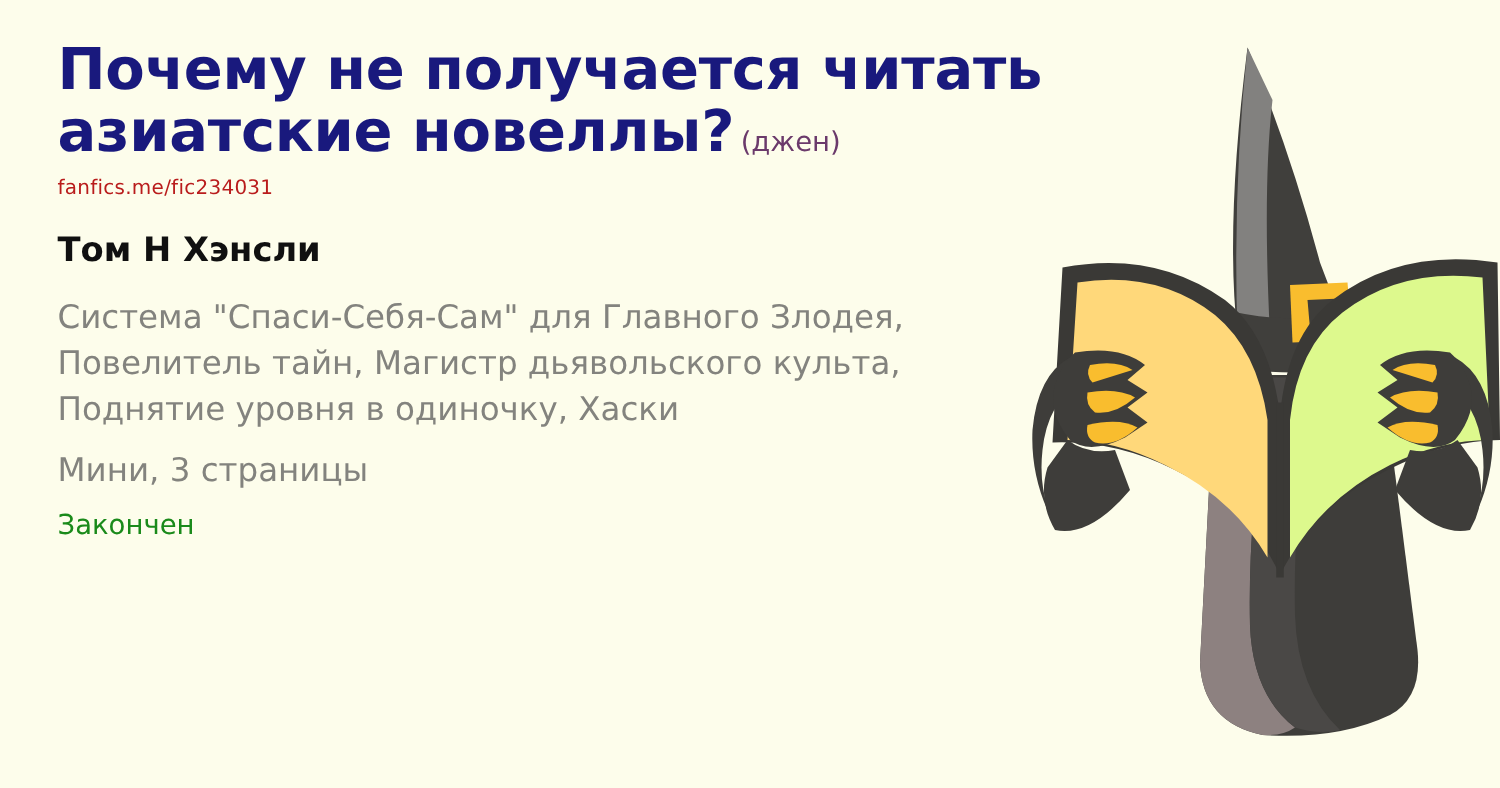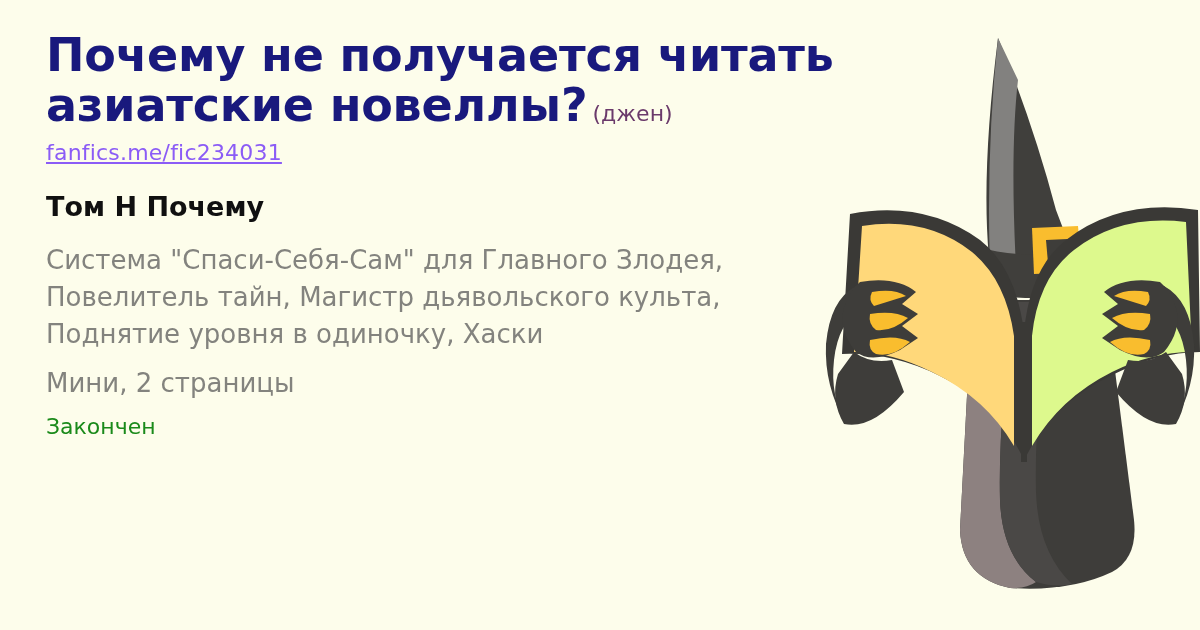--- a/index.html
+++ b/index.html
@@ -44,24 +44,23 @@
   .title-rating {
     display: inline;
     font-size: 22px;
     font-weight: normal;
     color: #6b3a6b;
     white-space: nowrap;
   }
 
   .url {
     margin-top: 10px;
-    font-size: 22px;
-    color: #8b5cf6;
+    font-size: 16px;
+    color: #b91c1c;
     letter-spacing: 0.2px;
-    text-decoration: underline;
   }
 
   .author {
     margin-top: 26px;
     font-size: 27px;
     font-weight: bold;
     color: #101010;
   }
 
   .desc {
@@ -103,25 +102,25 @@
 
   <div class="text-col">
 
     <div class="title-block">
       <span class="title">Почему не получается читать азиатские новеллы?</span>
       <span class="title-rating">(джен)</span>
     </div>
 
     <div class="url">fanfics.me/fic234031</div>
 
-    <div class="author">Том Н Почему</div>
+    <div class="author">Том Н Хэнсли</div>
 
     <div class="desc">Система "Спаси-Себя-Сам" для Главного Злодея, Повелитель тайн, Магистр дьявольского культа, Поднятие уровня в одиночку, Хаски</div>
 
-    <div class="meta">Мини, 2 страницы</div>
+    <div class="meta">Мини, 3 страницы</div>
 
     <div class="status">Закончен</div>
 
   </div>
 
   <svg class="illustration" viewBox="0 0 380 630" xmlns="http://www.w3.org/2000/svg">
 
     <g>
       <path d="M152 300 L140 530 Q142 578 190 588 Q250 592 292 572 Q318 558 314 520 L286 300 Z" fill="#3e3d3a"></path>
       <path d="M152 300 L140 530 Q142 578 190 588 Q206 589 216 582 Q182 556 180 500 Q178 412 196 302 Z" fill="#8d8180"></path>

